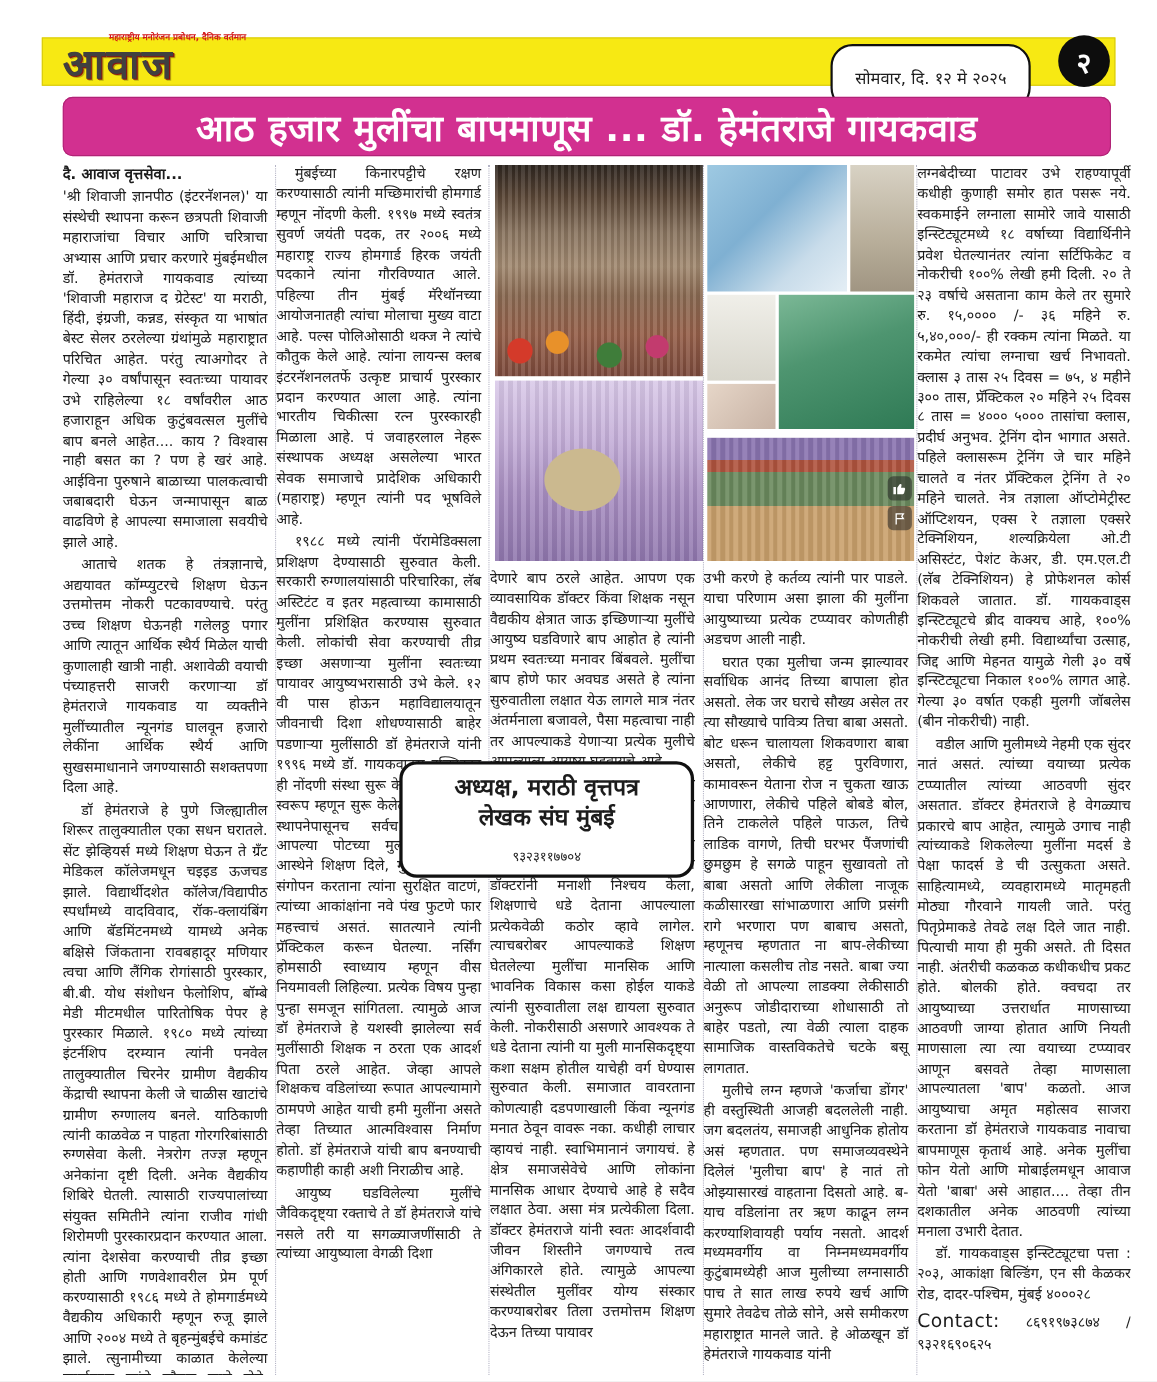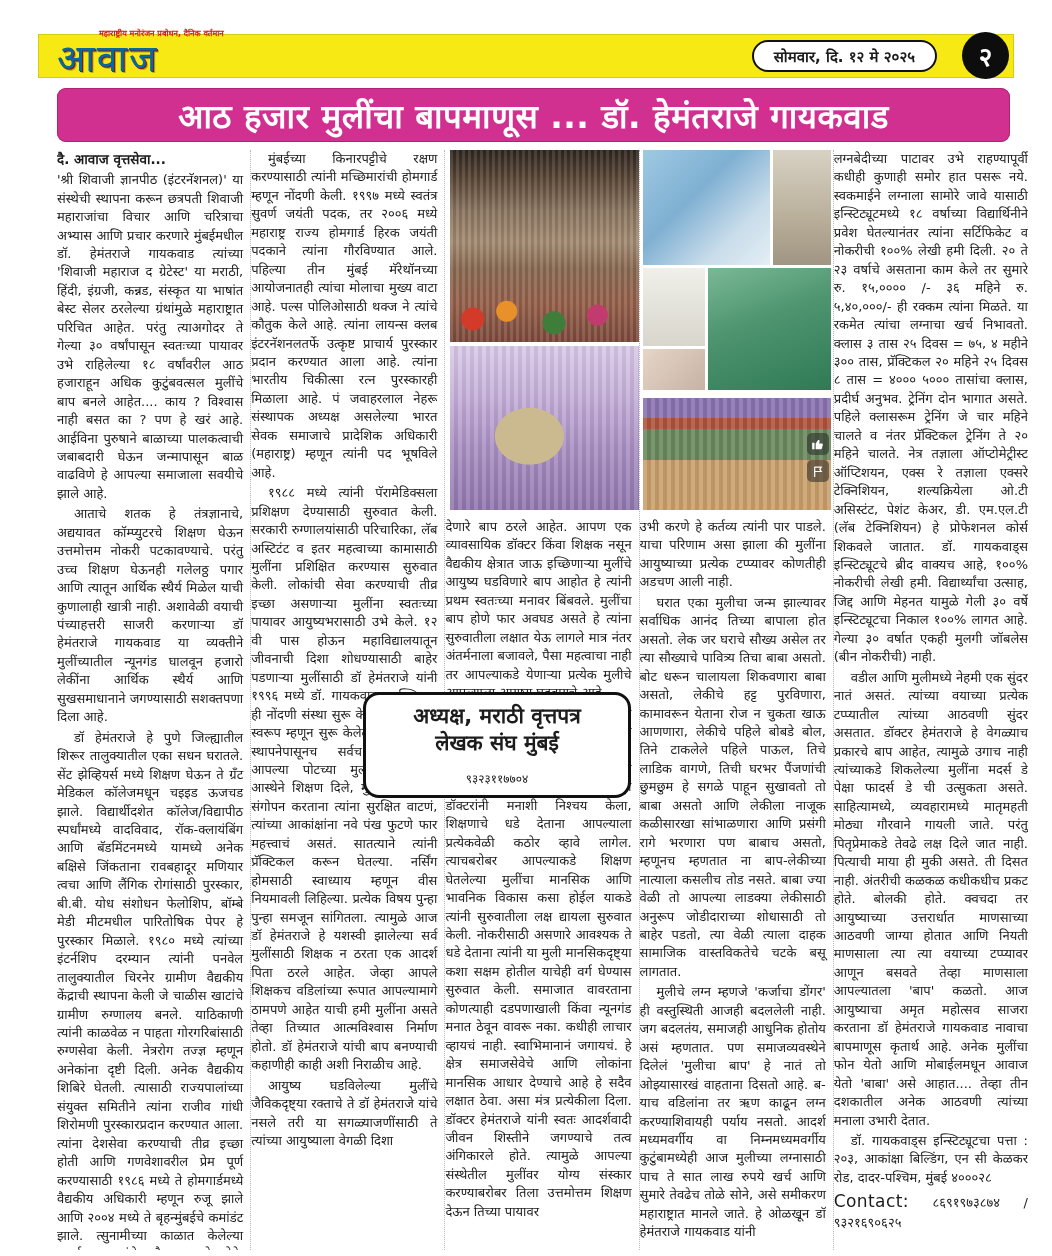--- a/index.html
+++ b/index.html
@@ -4,27 +4,27 @@
 <style>
   html,body{margin:0;padding:0;background:#e8e8e8;}
   .page{position:relative;width:1052px;height:1256px;margin:0 auto;background:#ffffff;
         font-family:"DejaVu Sans",sans-serif;color:#1c1c1c;overflow:hidden;}
 
   
   .topbar{position:absolute;left:38px;top:34px;width:974px;height:42px;background:#f7e913;
           border:1px solid #d8ca10;}
   .masthead-wrap{position:absolute;left:18px;top:-6px;display:flex;flex-direction:column;}
   .tagline{font-size:8px;font-weight:bold;color:#d21717;margin-left:42px;line-height:10px;}
-  .masthead{font-size:37px;line-height:40px;font-weight:400;color:#0369a1;letter-spacing:2px;
+  .masthead{font-size:37px;line-height:40px;font-weight:700;color:#404040;letter-spacing:2px;
             text-shadow:1px 1px 0 #8f1210, 2px 2px 0 rgba(0,0,0,.25);}
   .section-pill{position:absolute;left:50%;top:4px;transform:translateX(-50%);
           background:#ffffff;border:2.5px solid #111;border-radius:24px;padding:2px 16px;
           font-weight:bold;font-size:19px;display:flex;align-items:center;gap:6px;white-space:nowrap;}
   .date-pill{position:absolute;right:76px;top:5px;background:#ffffff;border:2px solid #111;
-          border-radius:20px;padding:4px 20px;font-weight:bold;font-size:15px;white-space:nowrap;}
+          border-radius:20px;padding:18px 20px;font-weight:normal;font-size:15px;white-space:nowrap;}
   .page-circle{position:absolute;right:4px;top:-3px;width:47px;height:47px;border-radius:50%;
           background:#0d0d0d;color:#fff;font-size:26px;font-weight:bold;
           display:flex;align-items:center;justify-content:center;}
 
   
   .headline{position:absolute;left:57px;top:88px;width:953px;height:54px;background:#d23090;
           border-radius:9px;box-shadow:0 0 0 1px #b02476 inset;
           display:flex;align-items:center;justify-content:center;
           color:#fff;font-size:33px;font-weight:bold;letter-spacing:.5px;}
 

